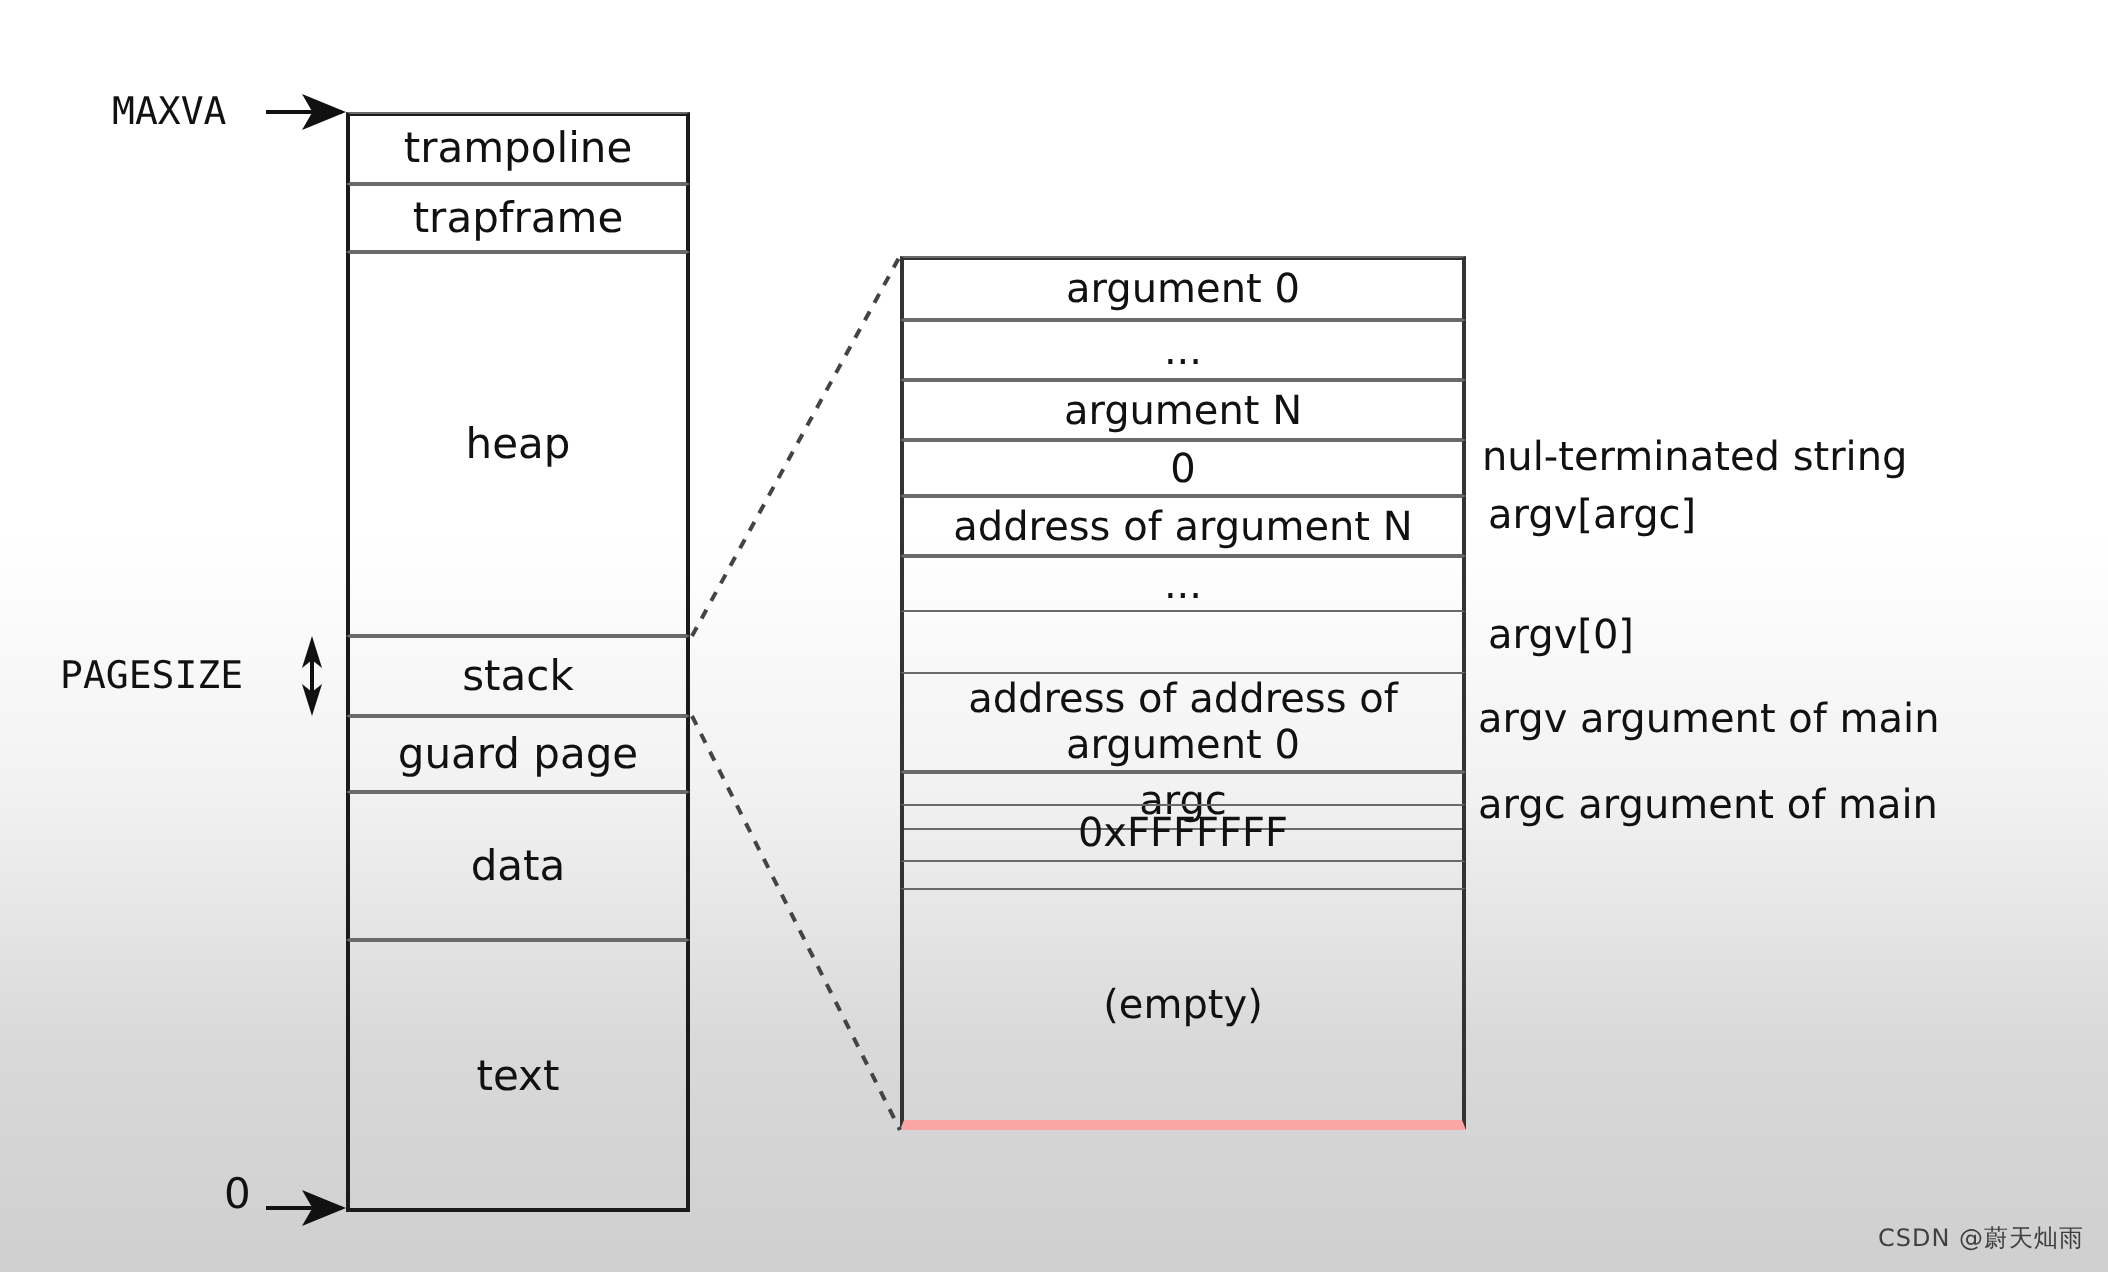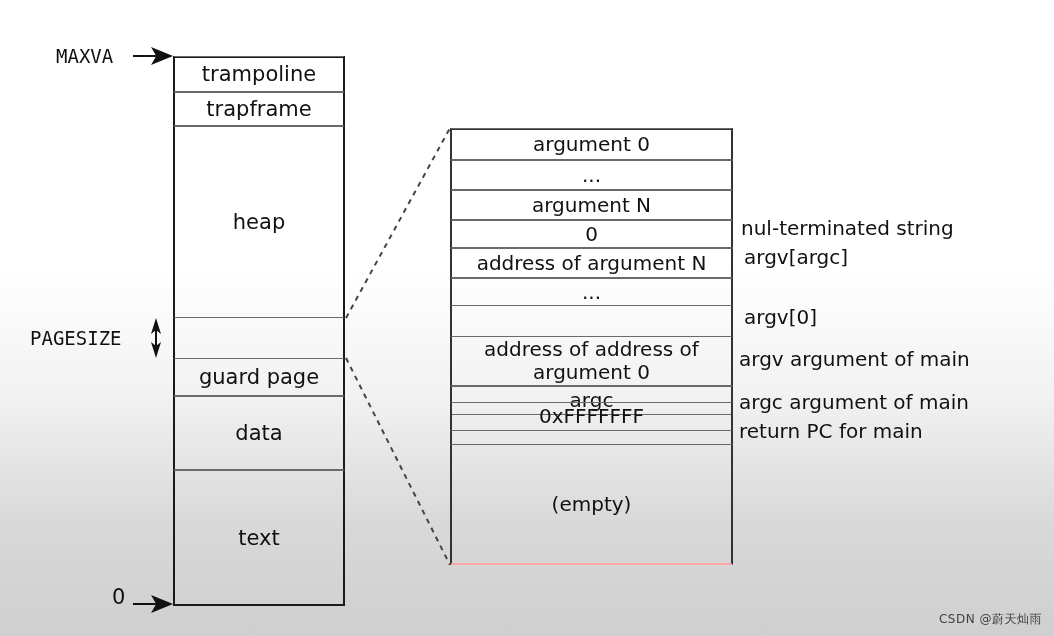--- a/index.html
+++ b/index.html
@@ -126,20 +126,23 @@
 
   <div class="mem-cell" style="top:56px;  height:36px;text-align:right;">
     <span>trampoline</span>
   </div>
   <div class="mem-cell" style="top:92px;  height:34px;">
     <span>trapframe</span>
   </div>
   <div class="mem-cell" style="top:126px; height:192px;">
     <span>heap</span>
   </div>
+  <div class="mem-cell" style="top:318px; height:40px;">
+    <span>stack</span>
+  </div>
   <div class="mem-cell" style="top:358px; height:38px;">
     <span>guard page</span>
   </div>
   <div class="mem-cell" style="top:396px; height:74px;">
     <span>data</span>
   </div>
   <div class="mem-cell" style="top:470px; height:136px; border-bottom:2px solid #1a1a1a;">
     <span>text</span>
   </div>
 
@@ -169,30 +172,29 @@
   </div>
   <div class="srow" style="top:336px; height:50px;">
     <span style="display:block; padding:0 22px;">address of address of argument 0</span>
   </div>
   <div class="srow" style="top:386px; height:29px;">
     <span>argc</span>
   </div>
   <div class="srow" style="top:402px; height:29px;text-align:center;">
     <span>0xFFFFFFF</span>
   </div>
-  <div class="srow" style="top:444px; height:121px; border-bottom:2px solid #fca5a5;">
+  <div class="srow" style="top:444px; height:121px; border-bottom:5px solid #fca5a5;">
     <span>(empty)</span>
   </div>
 
   <div class="anno" style="left:741px; top:216px;">nul-terminated string</div>
   <div class="anno" style="left:744px; top:245px;">argv[argc]</div>
   <div class="anno" style="left:744px; top:305px;">argv[0]</div>
   <div class="anno" style="left:739px; top:347px;">argv argument of main</div>
   <div class="anno" style="left:739px; top:390px;text-align:right;">argc argument of main</div>
-  <div class="anno" style="left:739px; top:419px;">return PC for main</div>
 
   <svg id="overlay" viewBox="0 0 1054 636" xmlns="http://www.w3.org/2000/svg">
     <defs>
       <marker id="arrowRight" markerWidth="11" markerHeight="9" refX="10" refY="4.5" orient="auto">
         <path d="M0,0 L11,4.5 L0,9 L2.6,4.5 Z" fill="#111"></path>
       </marker>
       <marker id="arrowUp" markerWidth="9" markerHeight="11" refX="4.5" refY="10" orient="auto">
         <path d="M4.5,0 L9,11 L4.5,8.4 L0,11 Z" fill="#111"></path>
       </marker>
       <marker id="arrowDown" markerWidth="9" markerHeight="11" refX="4.5" refY="10" orient="auto">

